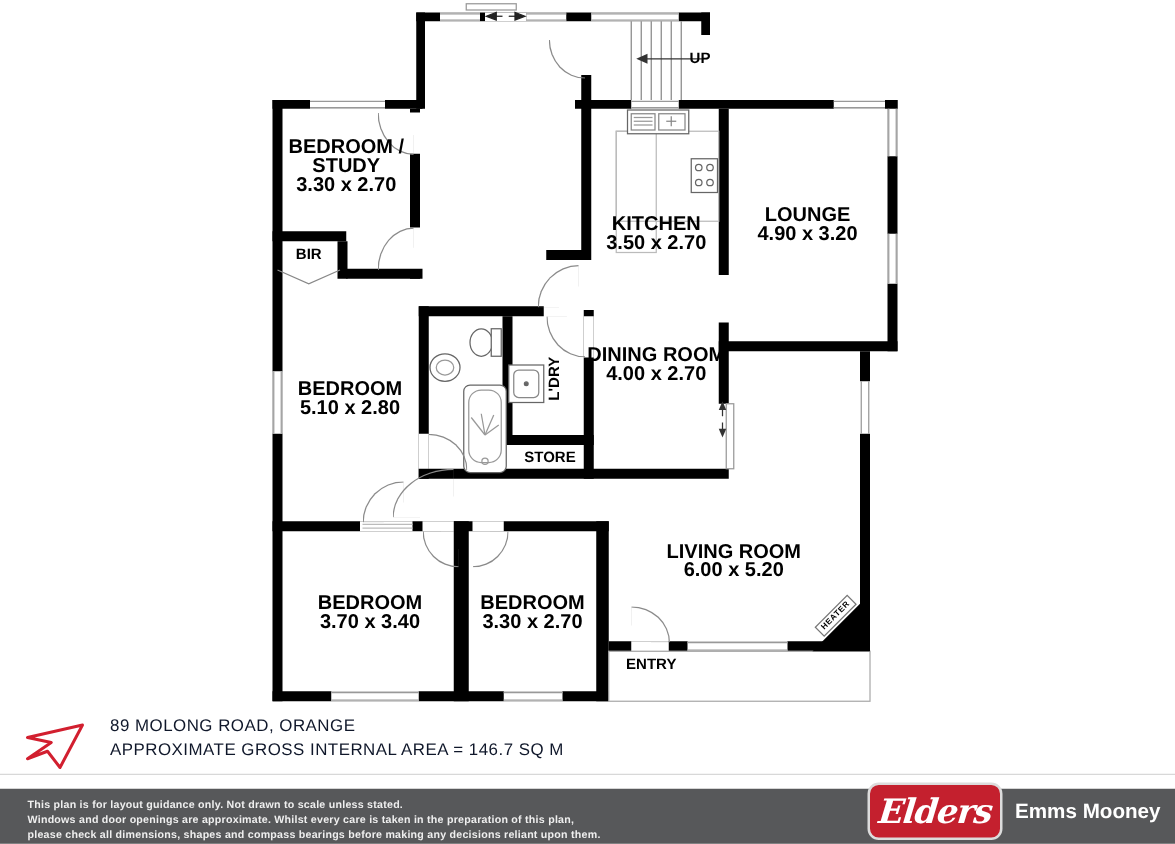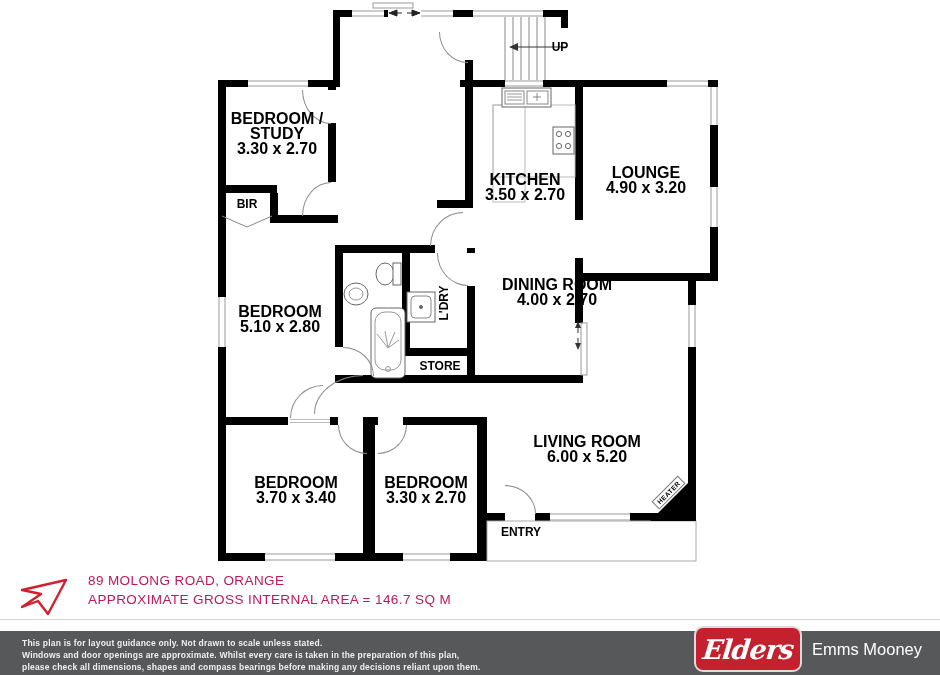--- a/index.html
+++ b/index.html
@@ -12,32 +12,32 @@
   .lbl.small{font-size:12px;}
   .lbl.vert{transform:translate(-50%,-50%) rotate(-90deg);}
   .arc{position:absolute;border:0 solid #8a8a8a;}
   .arc.tl{border-left:1px solid #8a8a8a;border-top:1px solid #8a8a8a;border-top-left-radius:100% 100%;}
   .arc.tr{border-right:1px solid #8a8a8a;border-top:1px solid #8a8a8a;border-top-right-radius:100% 100%;}
   .arc.bl{border-left:1px solid #8a8a8a;border-bottom:1px solid #8a8a8a;border-bottom-left-radius:100% 100%;}
   .arc.br{border-right:1px solid #8a8a8a;border-bottom:1px solid #8a8a8a;border-bottom-right-radius:100% 100%;}
   .heater-lbl{position:absolute;left:650px;top:487px;transform:rotate(-45deg);
        background:#fff;border:1px solid #777;font-weight:bold;font-size:6.5px;
        padding:1px 3px;letter-spacing:.5px;color:#000;}
-  .footer-address{position:absolute;left:88px;top:571px;color:#be185d;
+  .footer-address{position:absolute;left:88px;top:571px;color:#0f172a;
        font-size:13.5px;line-height:19px;letter-spacing:.4px;}
   .divider-line{position:absolute;left:0;top:619px;width:940px;height:1px;background:#d8d8d8;}
   .bottom-bar{position:absolute;left:0;top:631px;width:940px;height:44px;background:#57585a;}
   .disclaimer{position:absolute;left:22px;top:637px;color:#efefef;
        font-size:8.5px;font-weight:bold;line-height:12px;letter-spacing:.2px;}
   .elders-box{position:absolute;left:694px;top:626px;width:104px;height:42px;
        background:#c4202e;border:2px solid #dcdcdc;border-radius:9px;
        display:flex;align-items:center;justify-content:center;}
   .elders-script{color:#fff;font-family:"DejaVu Serif",serif;font-style:italic;font-weight:bold;
        font-size:27px;transform:skewX(-6deg);letter-spacing:-1px;}
-  .agency-name{position:absolute;left:812px;top:640px;color:#fff;font-weight:normal;font-size:16.5px;}
+  .agency-name{position:absolute;left:812px;top:640px;color:#fff;font-weight:bold;font-size:16.5px;}
   .compass{position:absolute;left:14px;top:574px;}
 </style>
 </head>
 <body>
 
 <div class="page">
   <div class="plan">
 
     <svg width="940" height="570" viewBox="0 0 940 570">
 
@@ -259,21 +259,21 @@
       <span>3.50 x 2.70</span>
     </div>
     <div class="lbl" style="left:646px;top:180px;">
       <span>LOUNGE</span><br>
       <span>4.90 x 3.20</span>
     </div>
     <div class="lbl" style="left:280px;top:319px;">
       <span>BEDROOM</span><br>
       <span>5.10 x 2.80</span>
     </div>
-    <div class="lbl" style="left:525px;top:292px;margin-left:32px;">
+    <div class="lbl" style="left:525px;top:292px;">
       <span>DINING ROOM</span><br>
       <span>4.00 x 2.70</span>
     </div>
     <div class="lbl" style="left:296px;top:490px;">
       <span>BEDROOM</span><br>
       <span>3.70 x 3.40</span>
     </div>
     <div class="lbl" style="left:426px;top:490px;">
       <span>BEDROOM</span><br>
       <span>3.30 x 2.70</span>

